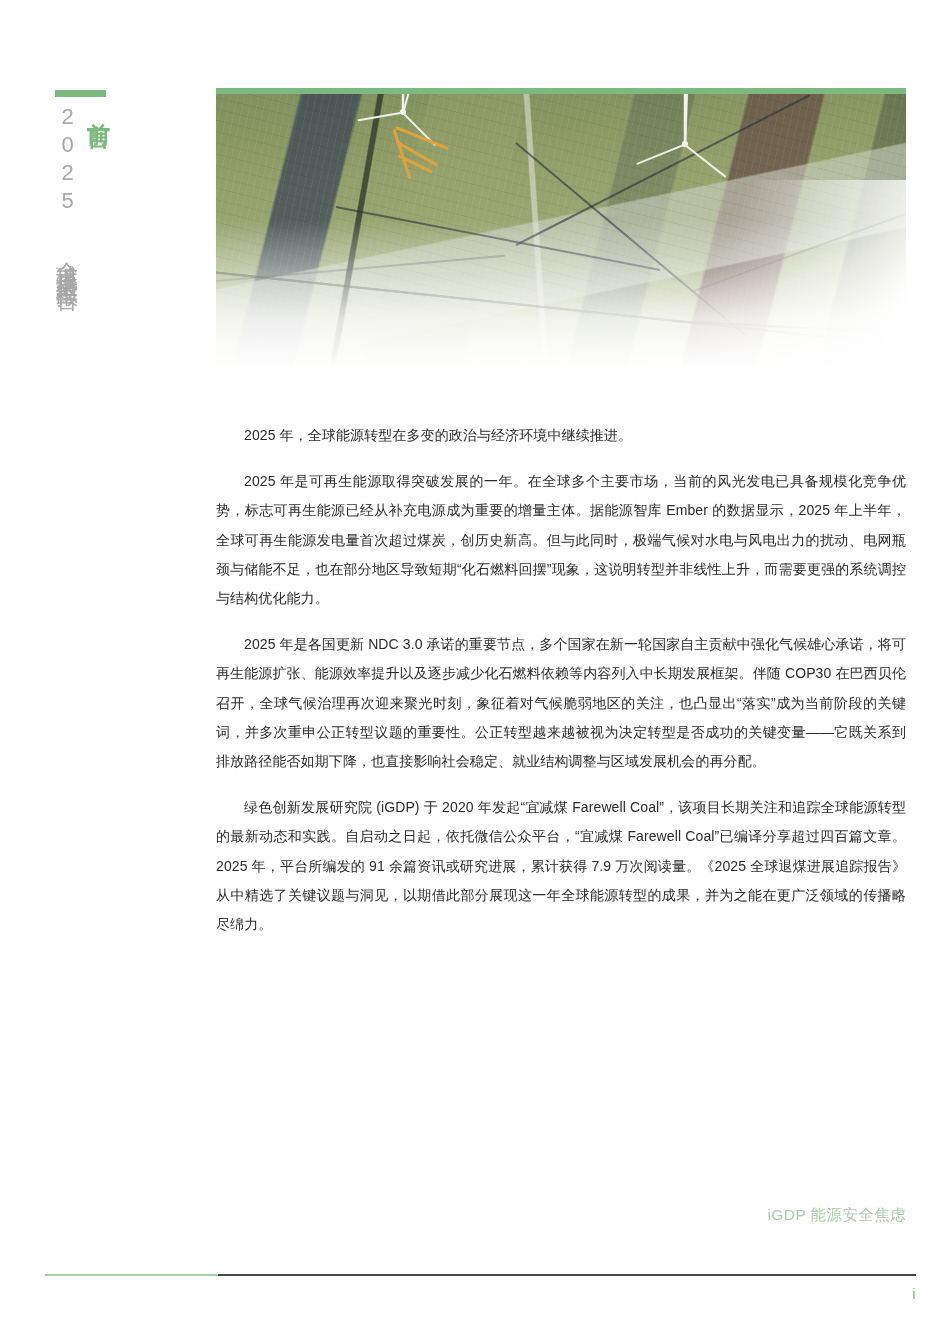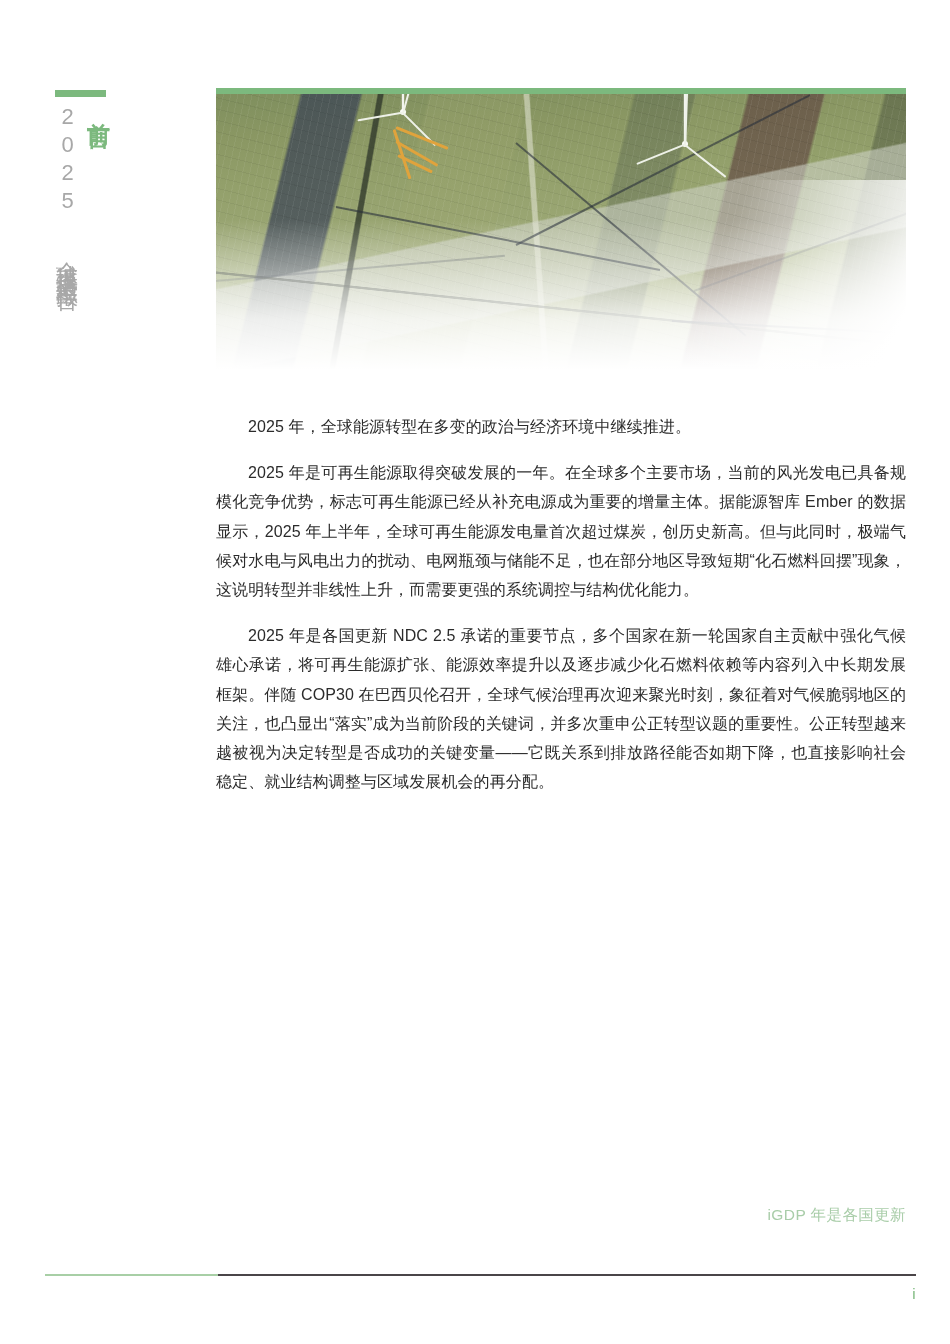--- a/index.html
+++ b/index.html
@@ -207,22 +207,22 @@
   }
 
   
   .content {
     position: absolute;
     left: 216px;
     top: 412px;
     width: 690px;
   }
   .content p {
-    margin: 0 0 17px 0;
-    font-size: 16px;
+    margin: 9px 0 17px 0;
+    font-size: 14px;
     line-height: 29.2px;
     color: #2b2b2b;
     text-align: justify;
     text-indent: 2em;
     text-justify: inter-ideograph;
     letter-spacing: 0.1px;
   }
   .signature {
     position: absolute;
     left: 216px;
@@ -320,22 +320,23 @@
     </div>
 
     <div class="hero-fade"></div>
     <div class="hero-fade-r"></div>
   </div>
 </div>
 
 <div class="content">
   <p>2025 年，全球能源转型在多变的政治与经济环境中继续推进。</p>
   <p>2025 年是可再生能源取得突破发展的一年。在全球多个主要市场，当前的风光发电已具备规模化竞争优势，标志可再生能源已经从补充电源成为重要的增量主体。据能源智库 Ember 的数据显示，2025 年上半年，全球可再生能源发电量首次超过煤炭，创历史新高。但与此同时，极端气候对水电与风电出力的扰动、电网瓶颈与储能不足，也在部分地区导致短期“化石燃料回摆”现象，这说明转型并非线性上升，而需要更强的系统调控与结构优化能力。</p>
-  <p>2025 年是各国更新 NDC 2.5 承诺的重要节点，多个国家在新一轮国家自主贡献中强化气候雄心承诺，将可再生能源扩张、能源效率提升以及逐步减少化石燃料依赖等内容列入中长期发展框架。伴随 COP30 在巴西贝伦召开，全球气候治理再次迎来聚光时刻，象征着对气候脆弱地区的关注，也凸显出“落实”成为当前阶段的关键词，并多次重申公正转型议题的重要性。公正转型越来越被视为决定转型是否成功的关键变量——它既关系到排放路径能否如期下降，也直接影响社会稳定、就业结构调整与区域发展机会的再分配。</p>
+  <p>2025 年是各国更新 NDC 3.0 承诺的重要节点，多个国家在新一轮国家自主贡献中强化气候雄心承诺，将可再生能源扩张、能源效率提升以及逐步减少化石燃料依赖等内容列入中长期发展框架。伴随 COP30 在巴西贝伦召开，全球气候治理再次迎来聚光时刻，象征着对气候脆弱地区的关注，也凸显出“落实”成为当前阶段的关键词，并多次重申公正转型议题的重要性。公正转型越来越被视为决定转型是否成功的关键变量——它既关系到排放路径能否如期下降，也直接影响社会稳定、就业结构调整与区域发展机会的再分配。</p>
+  <p>绿色创新发展研究院 (iGDP) 于 2020 年发起“宜减煤 Farewell Coal”，该项目长期关注和追踪全球能源转型的最新动态和实践。自启动之日起，依托微信公众平台，“宜减煤 Farewell Coal”已编译分享超过四百篇文章。2025 年，平台所编发的 91 余篇资讯或研究进展，累计获得 7.9 万次阅读量。《2025 全球退煤进展追踪报告》从中精选了关键议题与洞见，以期借此部分展现这一年全球能源转型的成果，并为之能在更广泛领域的传播略尽绵力。</p>
 </div>
 
-<div class="signature">iGDP 年是各国更新</div>
+<div class="signature">iGDP 能源安全焦虑</div>
 
 <div class="footer-rule">
   <span class="seg-green"></span>
   <span class="seg-dark"></span>
 </div>
 <div class="page-number">i</div>
 
 </body></html>

